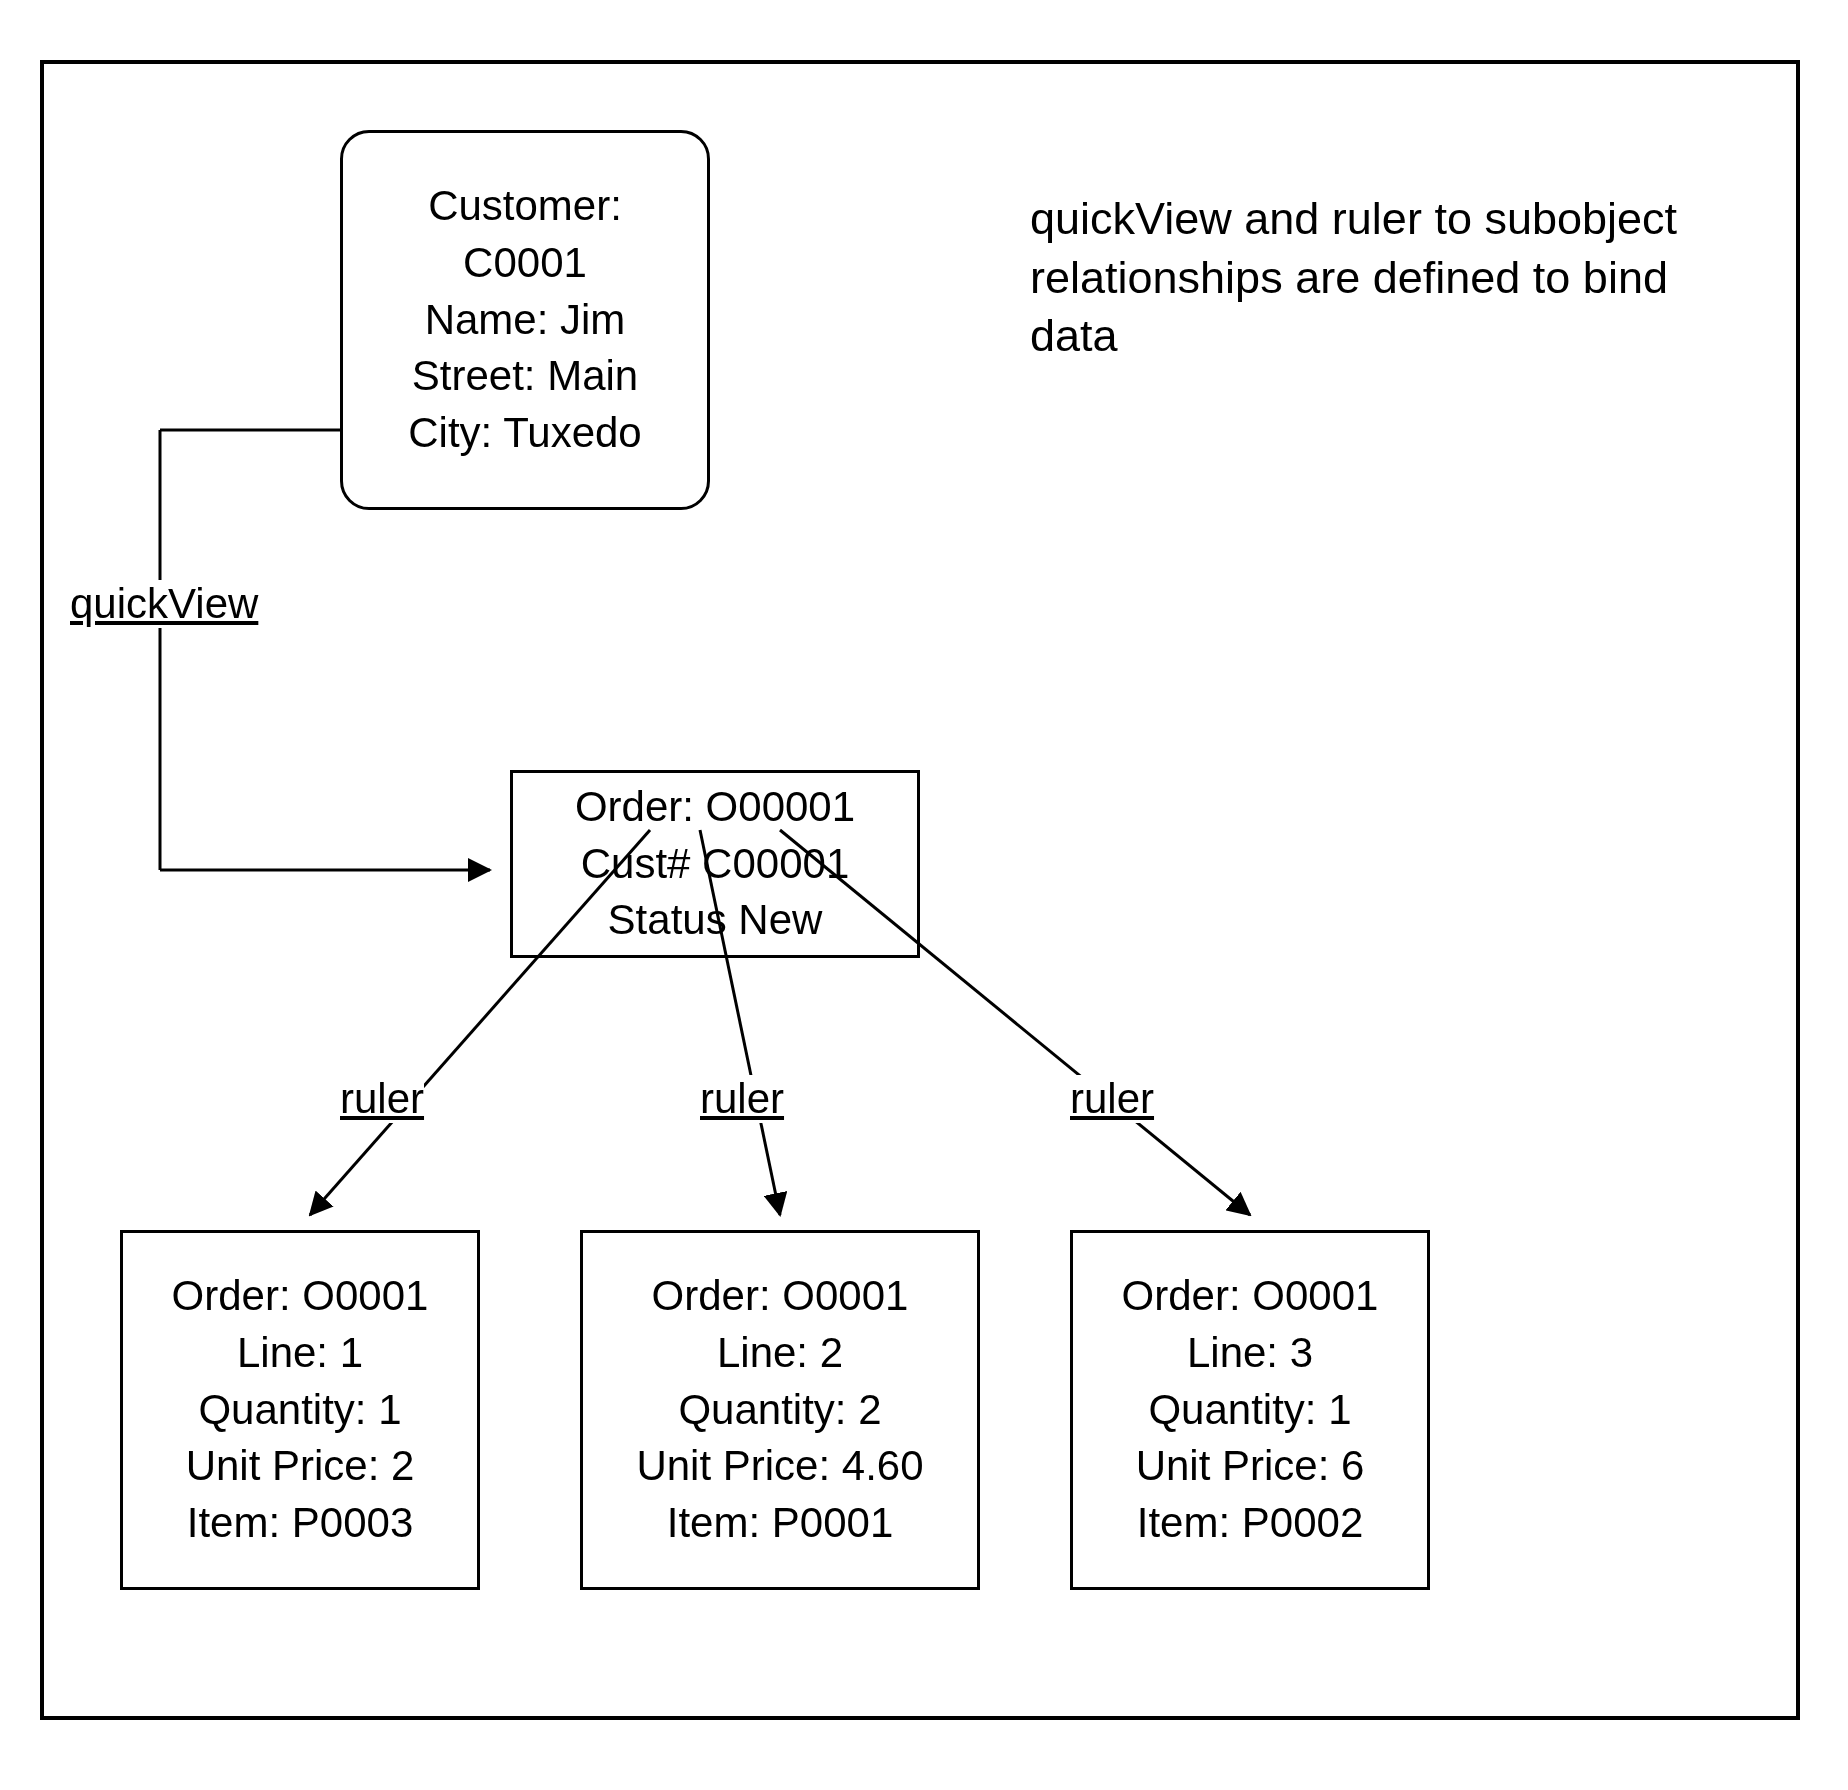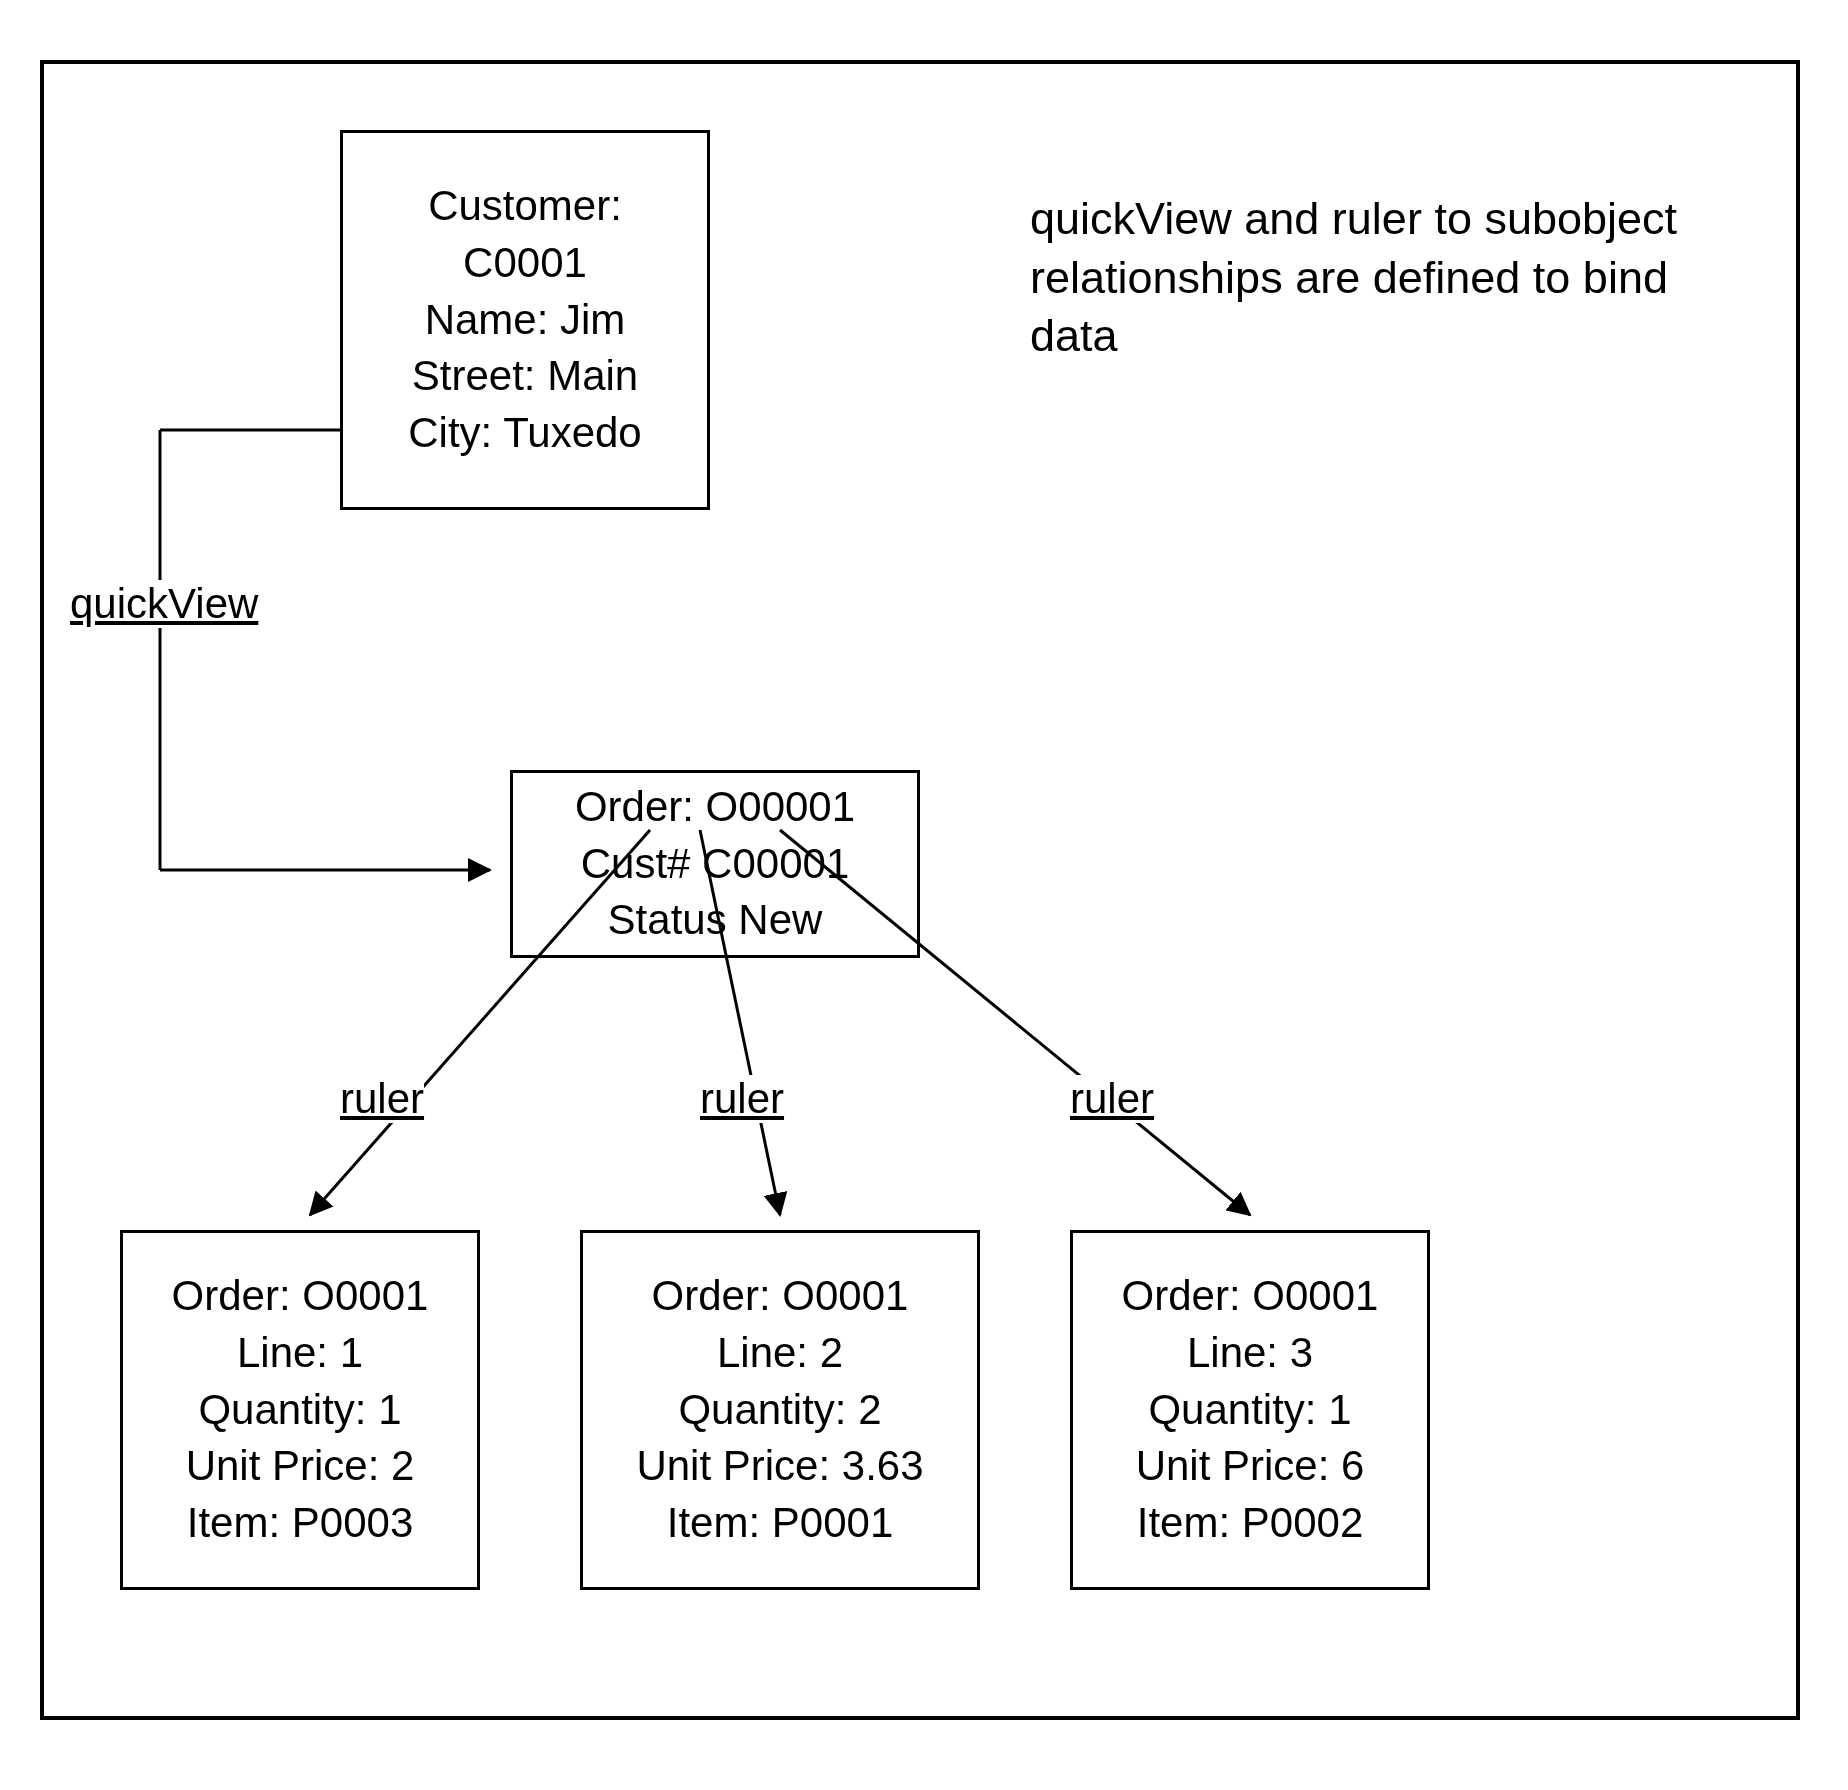--- a/index.html
+++ b/index.html
@@ -61,21 +61,21 @@
     stroke-width: 3;
   }
 </style>
 </head>
 <body>
 
 <div class="page">
 
   <div class="outer-frame"></div>
 
-  <div class="node" style="left:340px; top:130px; width:370px; height:380px;">
+  <div class="node" style="left:340px; top:130px; width:370px; height:380px;border-radius:29px;">
     <div>Customer:</div>
     <div>C0001</div>
     <div>Name: Jim</div>
     <div>Street: Main</div>
     <div>City: Tuxedo</div>
   </div>
 
   <div class="caption" style="left:1030px; top:190px; width:660px;">quickView and ruler to subobject relationships are defined to bind data</div>
 
   <div class="node" style="left:510px; top:770px; width:410px; height:188px;">
@@ -89,21 +89,21 @@
     <div>Line: 1</div>
     <div>Quantity: 1</div>
     <div>Unit Price: 2</div>
     <div>Item: P0003</div>
   </div>
 
   <div class="node" style="left:580px; top:1230px; width:400px; height:360px;">
     <div>Order: O0001</div>
     <div>Line: 2</div>
     <div>Quantity: 2</div>
-    <div>Unit Price: 3.63</div>
+    <div>Unit Price: 4.60</div>
     <div>Item: P0001</div>
   </div>
 
   <div class="node" style="left:1070px; top:1230px; width:360px; height:360px;">
     <div>Order: O0001</div>
     <div>Line: 3</div>
     <div>Quantity: 1</div>
     <div>Unit Price: 6</div>
     <div>Item: P0002</div>
   </div>

